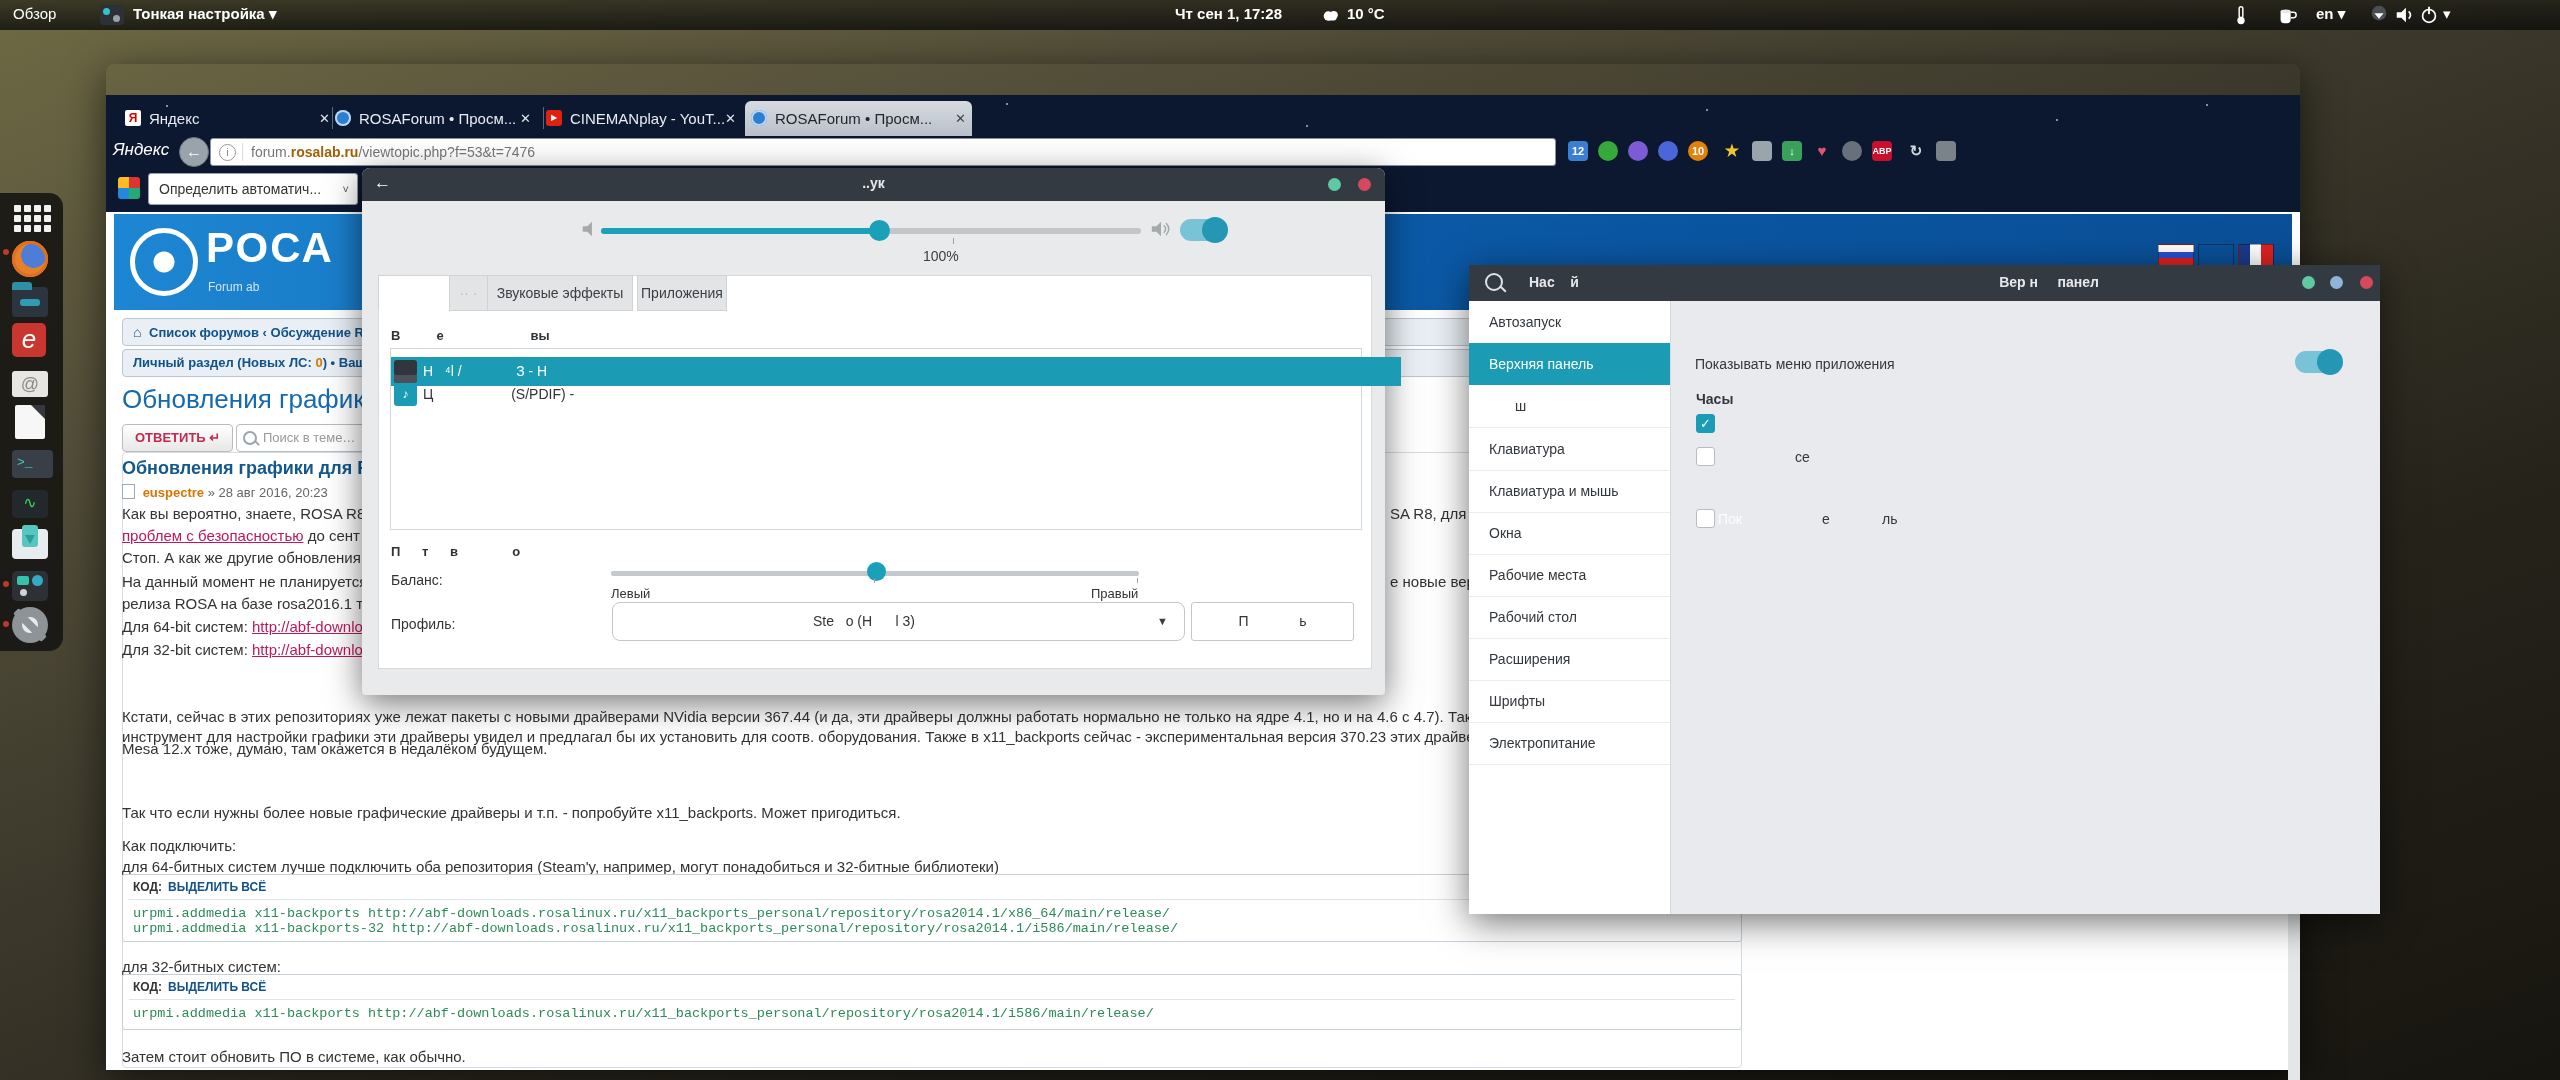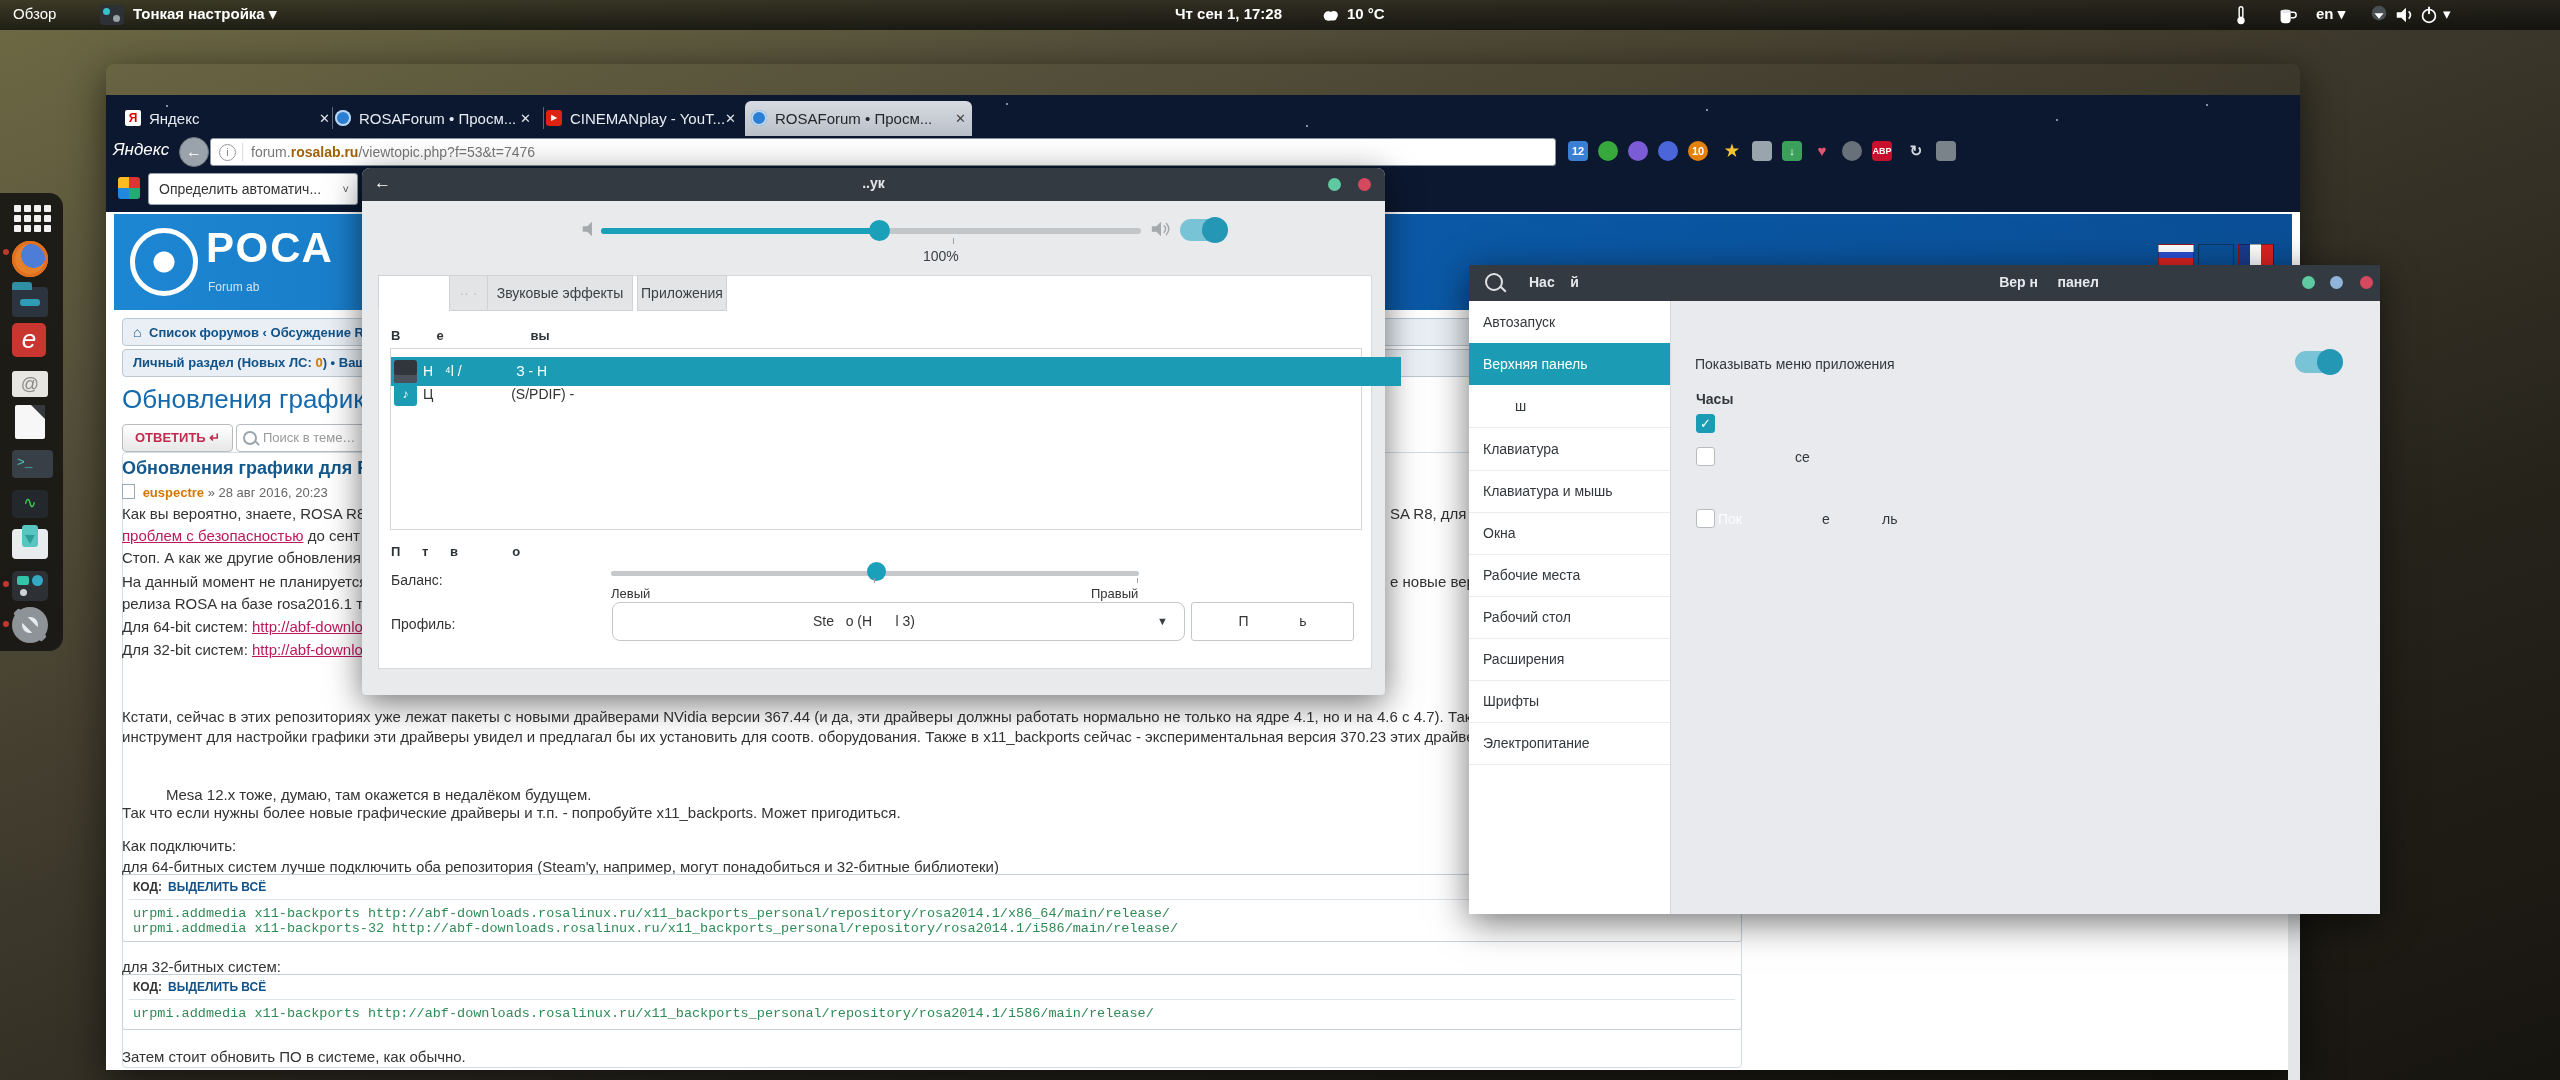--- a/index.html
+++ b/index.html
@@ -154,21 +154,21 @@
   
   #tweaks{left:1469px;top:265px;width:911px;height:649px;z-index:30;background:#e8eaed;
     box-shadow:0 8px 34px rgba(0,0,0,.55);}
   #tw-head{left:0;top:0;width:911px;height:36px;background:#343a42;color:#e6e9ec;}
   #tw-search{left:16px;top:8px;width:14px;height:14px;border:2px solid #dfe3e7;border-radius:50%;}
   #tw-search:after{content:"";position:absolute;left:12px;top:13px;width:8px;height:2px;background:#dfe3e7;transform:rotate(45deg);}
   #tw-left{left:60px;top:9px;font-size:14px;font-weight:bold;}
   #tw-title{left:480px;top:9px;width:200px;text-align:center;font-size:14px;font-weight:bold;}
   #tw-side{left:0;top:36px;width:201px;height:613px;background:#fff;border-right:1px solid #d7dadd;}
   .tw-item{position:absolute;left:0;width:201px;height:42px;font-size:14px;color:#33383d;line-height:42px;border-bottom:1px solid #ececec;}
-  .tw-item span{margin-left:14px;}
+  .tw-item span{margin-left:20px;}
   .tw-item.sel{background:#1b9cb4;color:#fff;border-bottom:0;}
   .tw-item.indent span{margin-left:46px;}
   #tw-content{left:201px;top:36px;width:710px;height:613px;}
   .tw-lbl{position:absolute;font-size:14px;color:#33383d;}
   #tw-toggle{left:827px;top:50px;width:46px;height:22px;border-radius:11px;background:#79c3d6;}
   #tw-toggle i{position:absolute;right:-2px;top:-2px;width:26px;height:26px;border-radius:50%;background:#2397b4;}
   .cb{position:absolute;width:17px;height:17px;border-radius:3px;border:1px solid #b8bcc0;background:#fff;}
   .cb.on{background:#1b9cb4;border-color:#1b9cb4;color:#fff;font-size:13px;line-height:17px;text-align:center;}
   
   svg{display:block;}
@@ -273,21 +273,21 @@
       <div class="bl pre" style="top:315px;"><a>проблем с безопасностью</a><span> до сент</span></div>
       <div class="bl pre" style="top:337px;">Стоп. А как же другие обновления, в</div>
       <div class="bl pre" style="top:361px;">На данный момент не планируется в</div>
       <div class="bl pre" style="top:383px;">релиза ROSA на базе rosa2016.1 так</div>
       <div class="bl pre" style="top:406px;"><span>Для 64-bit систем: </span><a>http://abf-download</a></div>
       <div class="bl pre" style="top:429px;"><span>Для 32-bit систем: </span><a>http://abf-download</a></div>
       <div class="sidefrag pre" style="top:293px;">SA R8, для не</div>
       <div class="sidefrag pre" style="top:361px;">е новые верси</div>
       <div class="bl pre" style="top:496px;">Кстати, сейчас в этих репозиториях уже лежат пакеты с новыми драйверами NVidia версии 367.44 (и да, эти драйверы должны работать нормально не только на ядре 4.1, но и на 4.6 с 4.7). Так же там есть всё необходимое</div>
       <div class="bl pre" style="top:516px;">инструмент для настройки графики эти драйверы увидел и предлагал бы их установить для соотв. оборудования. Также в x11_backports сейчас - экспериментальная версия 370.23 этих драйверов (x11-driver-video-nvid</div>
-      <div class="bl pre" style="top:574px;padding-left:44px;">Mesa 12.x тоже, думаю, там окажется в недалёком будущем.</div>
+      <div class="bl pre" style="top:528px;">Mesa 12.x тоже, думаю, там окажется в недалёком будущем.</div>
       <div class="bl pre" style="top:592px;">Так что если нужны более новые графические драйверы и т.п. - попробуйте x11_backports. Может пригодиться.</div>
       <div class="bl pre" style="top:625px;">Как подключить:</div>
       <div class="bl pre" style="top:646px;">для 64-битных систем лучше подключить оба репозитория (Steam'y, например, могут понадобиться и 32-битные библиотеки)</div>
       <div class="codebox" style="top:662px;height:66px;">
         <div class="hdr"><span>КОД:</span><a>ВЫДЕЛИТЬ ВСЁ</a></div>
         <div class="inner pre"><span>urpmi.addmedia x11-backports http://abf-downloads.rosalinux.ru/x11_backports_personal/repository/rosa2014.1/x86_64/main/release/</span><br><span>urpmi.addmedia x11-backports-32 http://abf-downloads.rosalinux.ru/x11_backports_personal/repository/rosa2014.1/i586/main/release/</span></div>
       </div>
       <div class="bl pre" style="top:746px;">для 32-битных систем:</div>
       <div class="codebox" style="top:762px;height:54px;">
         <div class="hdr"><span>КОД:</span><a>ВЫДЕЛИТЬ ВСЁ</a></div>

